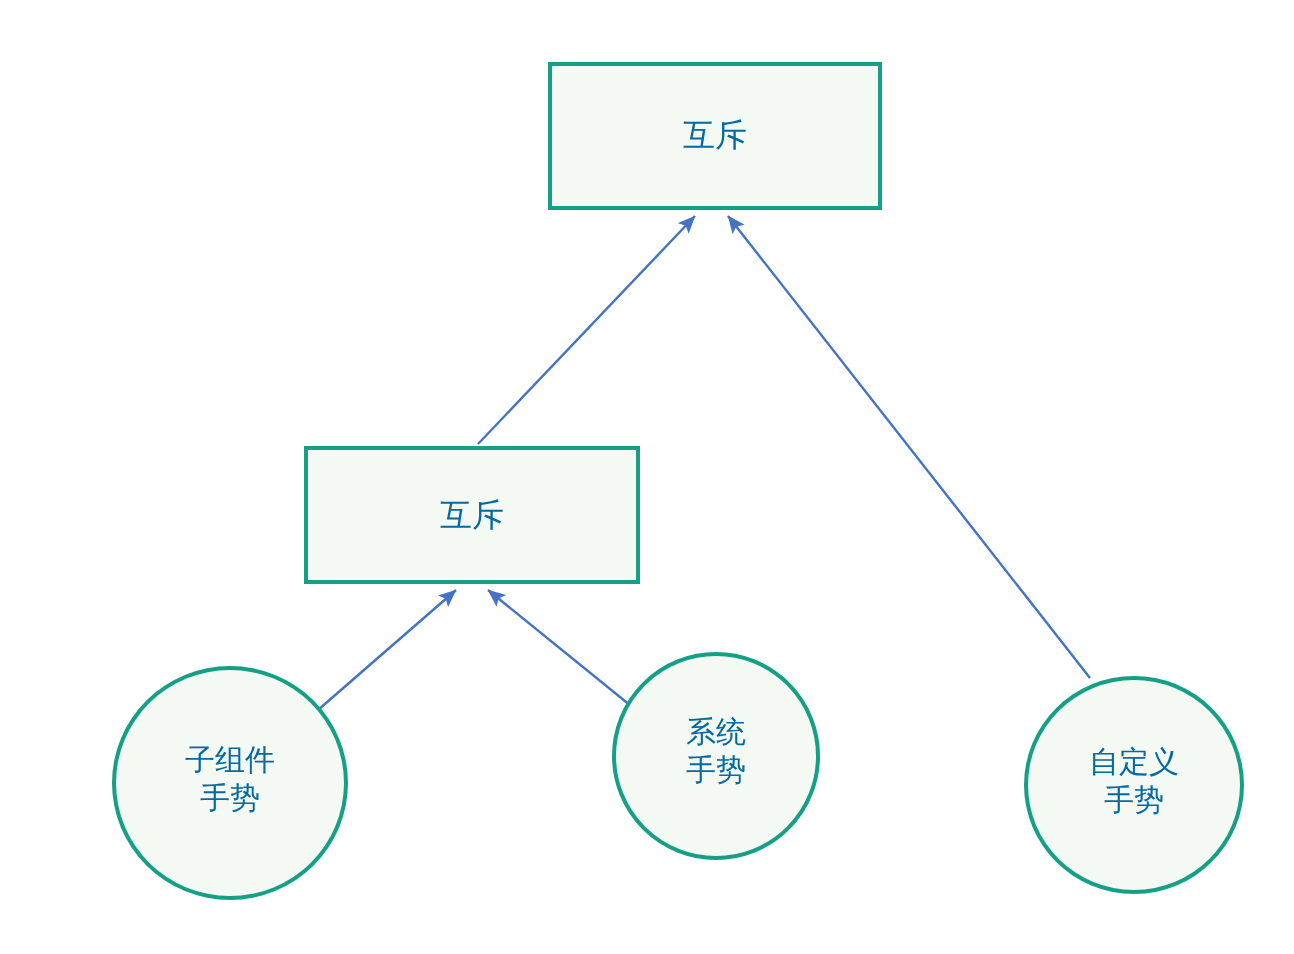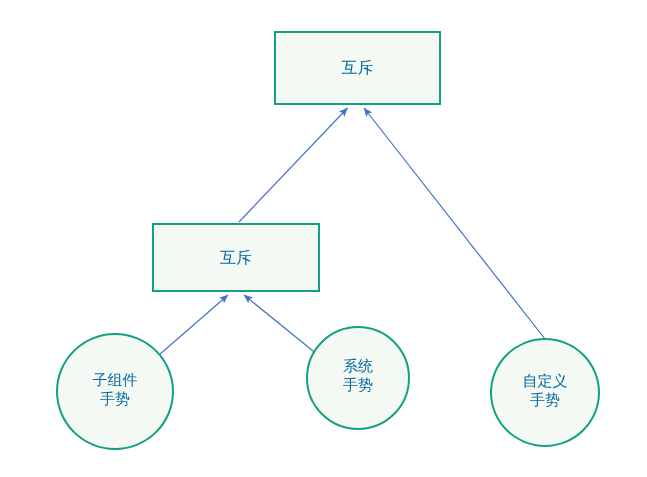--- a/index.html
+++ b/index.html
@@ -72,21 +72,21 @@
   }
   
   #node-system {
     left: 306px;
     top: 326px;
     width: 104px;
     height: 104px;
   }
   
   #node-custom {
-    left: 490px;
+    left: 512px;
     top: 338px;
     width: 110px;
     height: 109px;
   }
 </style>
 </head>
 <body>
 
 <div id="diagram-canvas">
 

